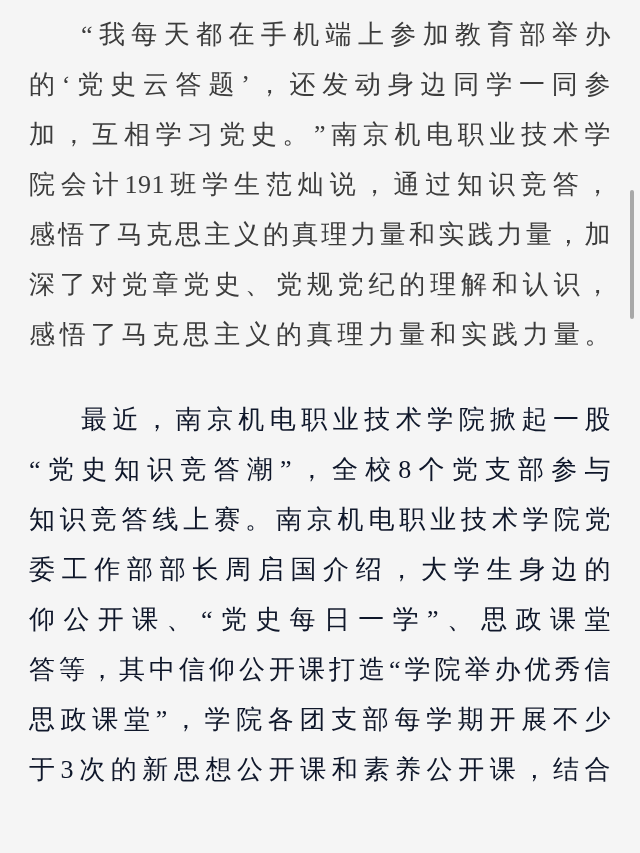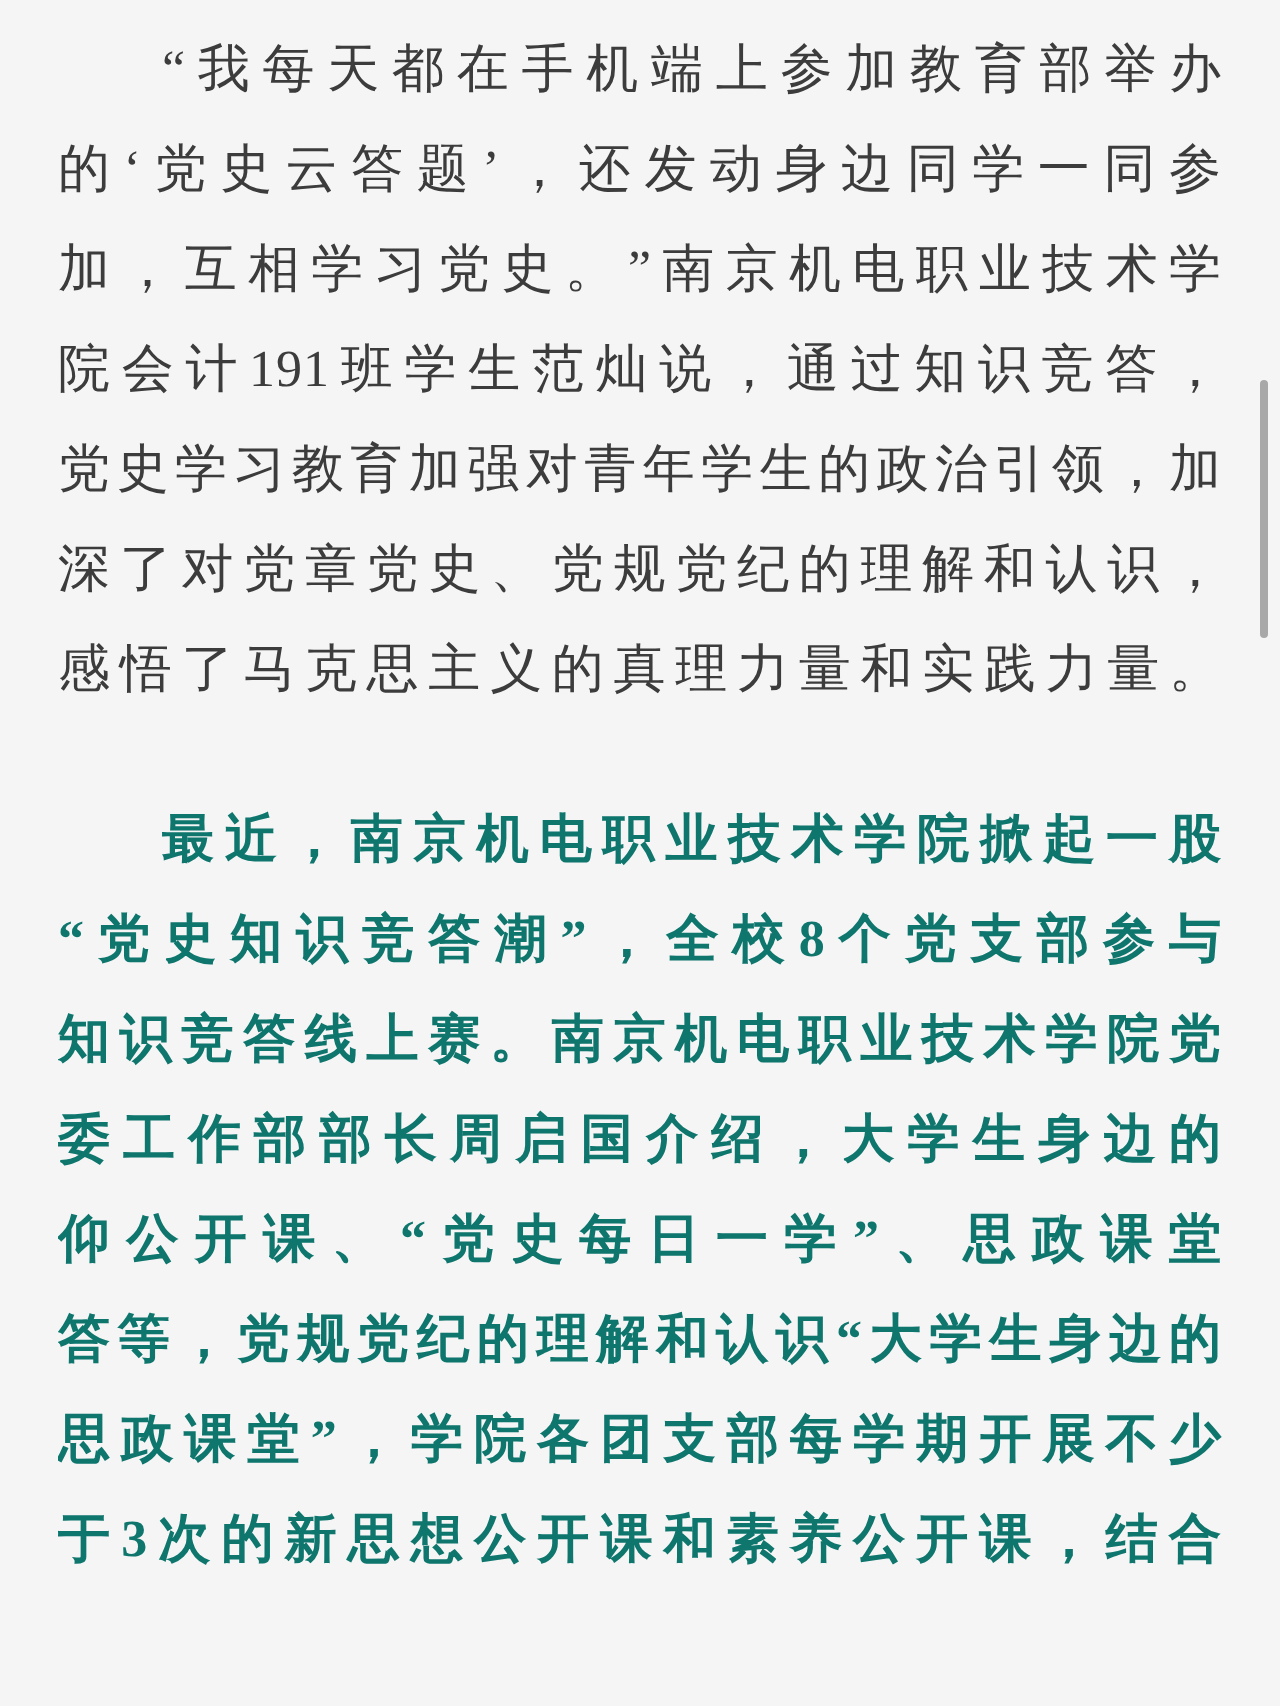--- a/index.html
+++ b/index.html
@@ -60,29 +60,29 @@
 </head>
 <body style="background: rgb(245, 245, 245);">
 
 <div class="page">
   <div class="content">
     <div class="para" style="color: rgb(60, 60, 60);">
         <div class="line">“我每天都在手机端上参加教育部举办</div>
         <div class="line">的‘党史云答题’，还发动身边同学一同参</div>
         <div class="line">加，互相学习党史。”南京机电职业技术学</div>
         <div class="line">院会计191班学生范灿说，通过知识竞答，</div>
-        <div class="line">党史学习教育加强对青年学生的政治引领，加</div>
+        <div class="line">感悟了马克思主义的真理力量和实践力量，加</div>
         <div class="line">深了对党章党史、党规党纪的理解和认识，</div>
         <div class="line">感悟了马克思主义的真理力量和实践力量。</div>
       </div>
-    <div class="para" style="color: #0f766e; font-weight: bold;">
+    <div class="para" style="color: #0f172a;">
         <div class="line">最近，南京机电职业技术学院掀起一股</div>
         <div class="line">“党史知识竞答潮”，全校8个党支部参与</div>
         <div class="line">知识竞答线上赛。南京机电职业技术学院党</div>
         <div class="line">委工作部部长周启国介绍，大学生身边的</div>
         <div class="line">仰公开课、“党史每日一学”、思政课堂</div>
-        <div class="line">答等，党规党纪的理解和认识“大学生身边的</div>
+        <div class="line">答等，其中信仰公开课打造“学院举办优秀信</div>
         <div class="line">思政课堂”，学院各团支部每学期开展不少</div>
         <div class="line">于3次的新思想公开课和素养公开课，结合</div>
       </div>
   </div>
   <div class="scrollbar-thumb" style="background: rgb(168, 168, 168);"></div>
 </div>
 
 </body></html>

